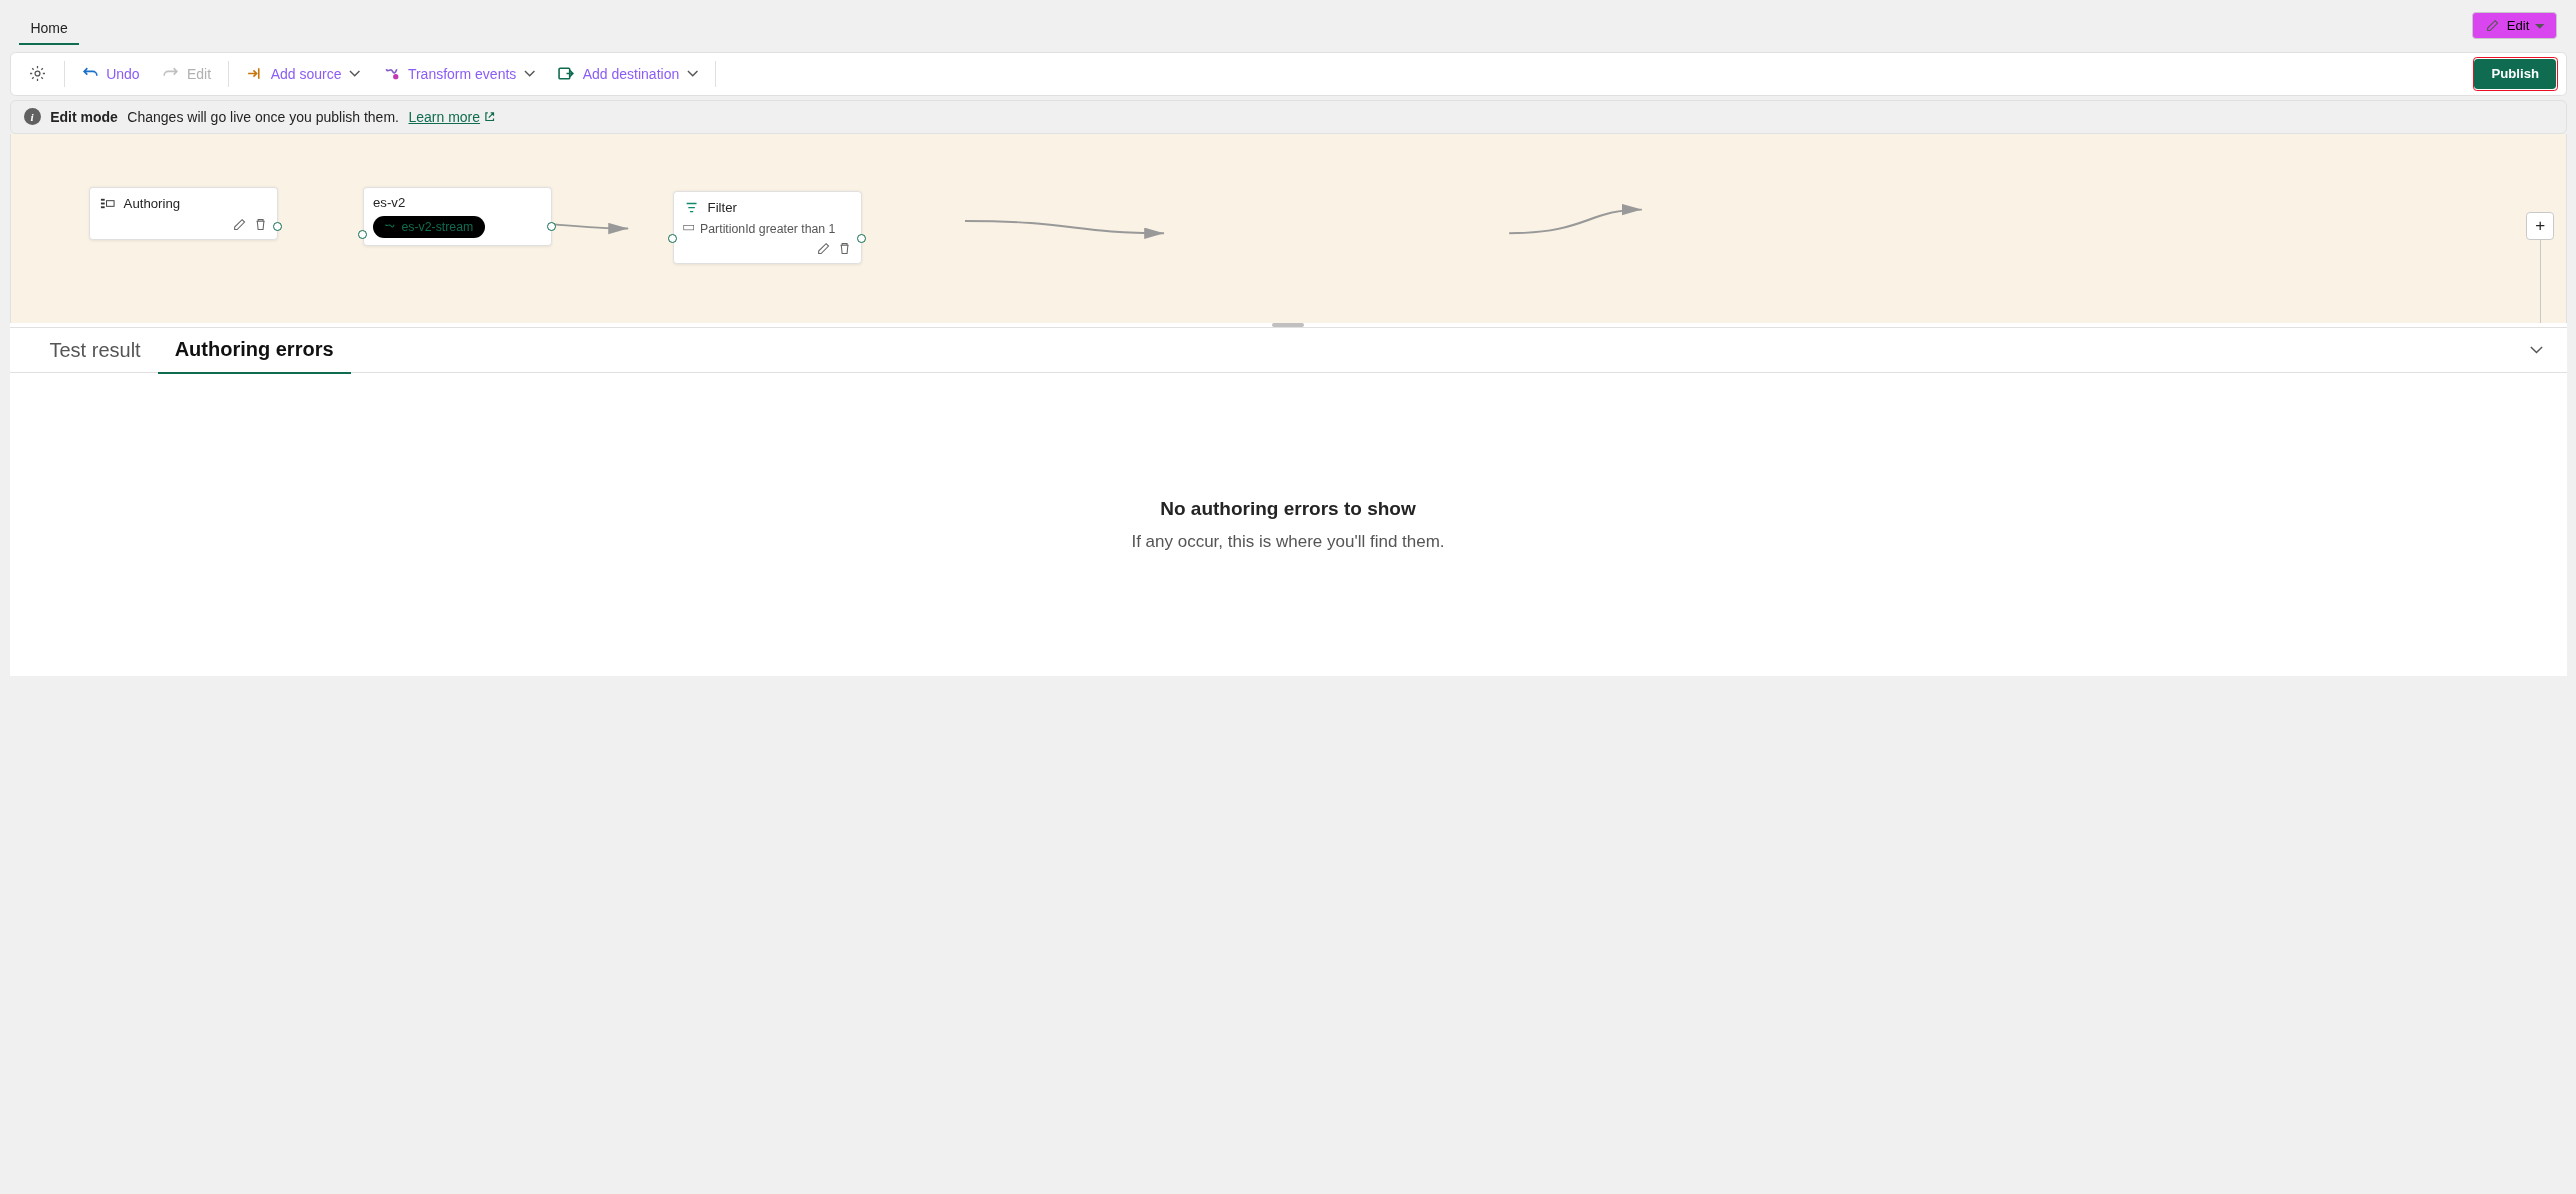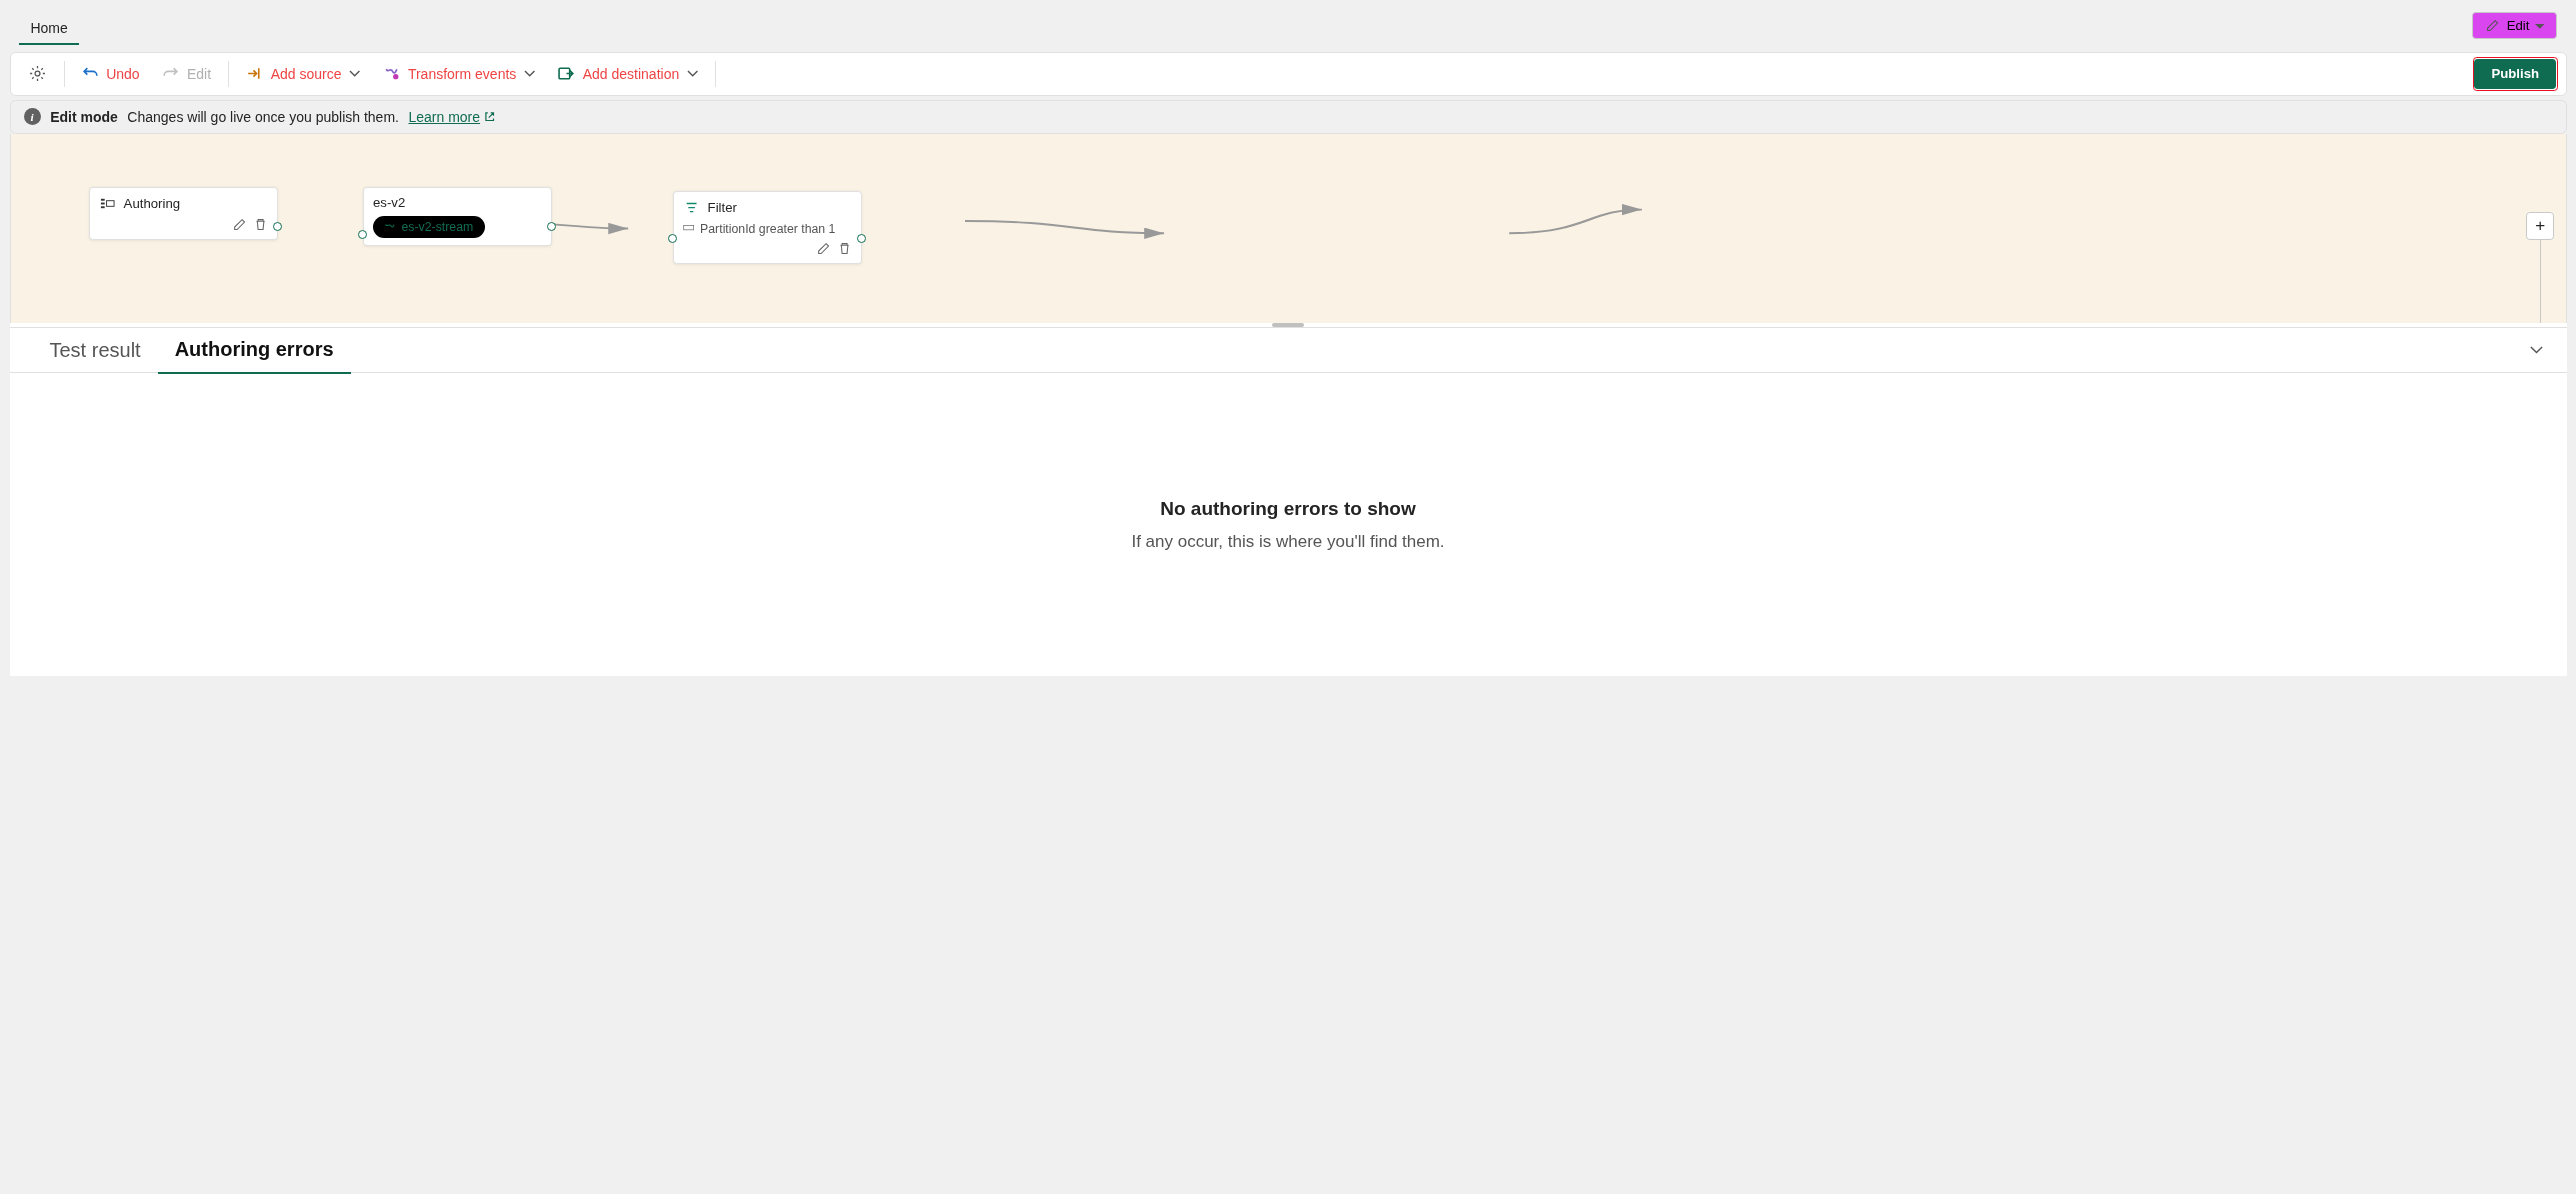--- a/index.html
+++ b/index.html
@@ -7,21 +7,21 @@
 
   
   .ribbon-tabs { display: flex; align-items: flex-start; padding: 0 19px; height: 36px; margin-top: 12px; }
   .ribbon-tab { padding: 7.6px 11.4px; font-size: 14px; cursor: pointer; }
   .ribbon-tab.active { border-bottom: 2.8px solid #0f6c50; font-weight: 400; }
   .ribbon-right { margin-left: auto; }
   .edit-btn { display: inline-flex; align-items: center; gap: 5.7px; padding: 3.8px 11.4px; border: 0.9px solid #c8c8c8; border-radius: 3.8px; background: #d946ef; cursor: pointer; font-size: 13.2px; }
 
   
   .toolbar { display: flex; align-items: center; background: #fff; border: 0.9px solid #e0e0e0; border-radius: 5.7px; margin: 3.8px 9.5px; height: 44px; padding: 0 7.6px; }
-  .tb-btn { display: inline-flex; align-items: center; gap: 7.6px; padding: 5.7px 11.4px; cursor: pointer; font-size: 14px; color: #ef4444; }
+  .tb-btn { display: inline-flex; align-items: center; gap: 7.6px; padding: 5.7px 11.4px; cursor: pointer; font-size: 14px; color: #8b5cf6; }
   .tb-btn.disabled { color: #b0b0b0; cursor: default; }
   .tb-sep { width: 0.9px; height: 26.5px; background: #e0e0e0; margin: 0 5.7px; }
   .tb-icon { width: 17px; height: 17px; display: inline-flex; align-items: center; justify-content: center; }
   .publish-btn { margin-left: auto; background: #0f6c50; color: #fff; padding: 7.6px 17px; border-radius: 3.8px; font-weight: 600; cursor: pointer; border: 1.9px solid #d13438; outline: 1.9px solid #d13438; outline-offset: -0.9px;}
   .publish-wrap { border: 1.9px solid #e81123; border-radius: 3.8px; padding: 0.9px; margin-left: auto; }
   .publish-wrap .publish-btn { border: none; outline: none; margin-left: 0; }
 
   
   .infobar { display: flex; align-items: center; gap: 9.5px; background: #f0f0f0; border: 0.9px solid #e0e0e0; border-radius: 5.7px; margin: 3.8px 9.5px 0 9.5px; padding: 7.6px 13.2px; font-size: 14px; }
   .info-icon { width: 17px; height: 17px; border-radius: 50%; background: #616161; color: #fff; display: inline-flex; align-items: center; justify-content: center; font-size: 11.4px; font-weight: bold; font-style: italic; font-family: Georgia, serif;}

